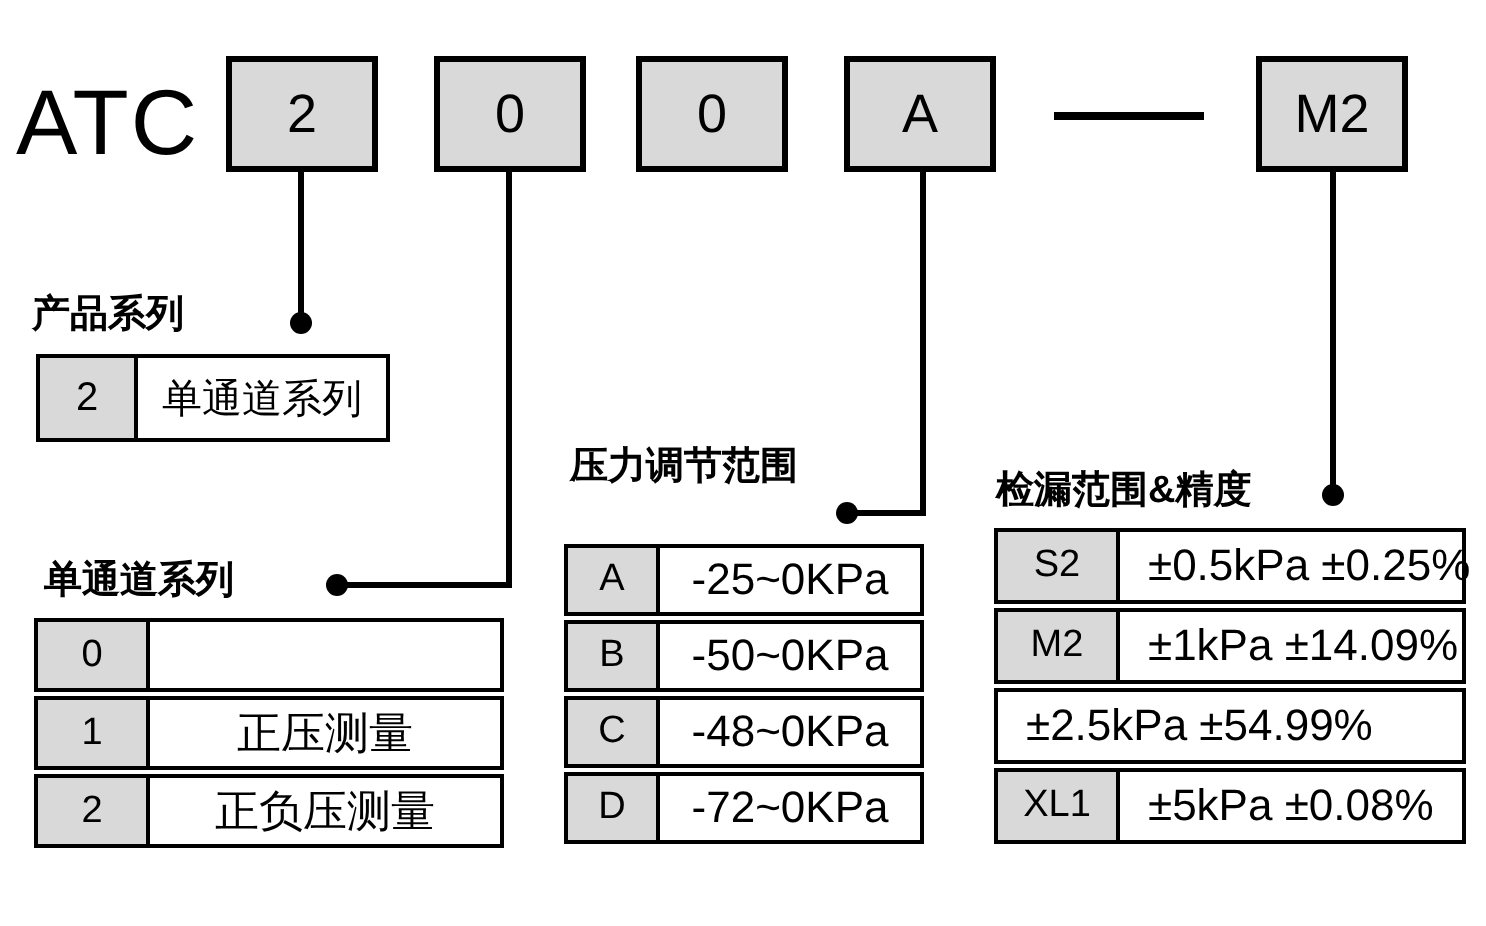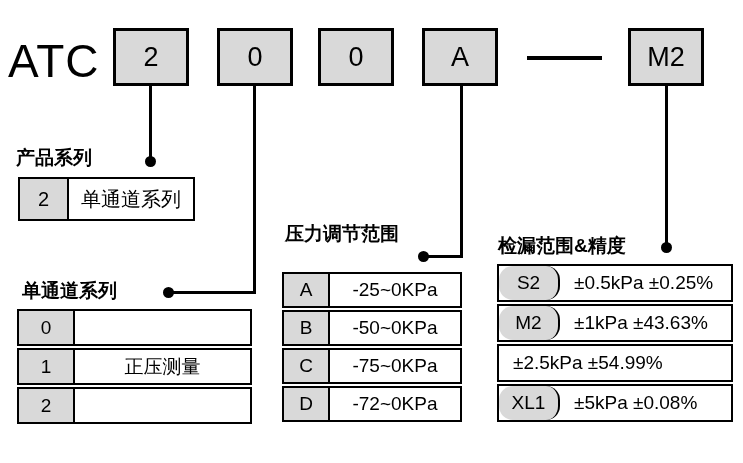--- a/index.html
+++ b/index.html
@@ -87,39 +87,39 @@
     align-items: center;
     justify-content: center;
     font-size: 19px;
     flex: 0 0 auto;
   }
   .val-cell {
     flex: 1;
     display: flex;
     align-items: center;
     justify-content: center;
-    font-size: 19px;
+    font-size: 22px;
     white-space: nowrap;
   }
   
   .t1 { left: 18px; top: 177px; width: 177px; }
   .t1 .spec-row { height: 44px; }
   .t1 .key-cell { width: 49px; }
   
   .t2 { left: 17px; top: 309px; width: 235px; }
   .t2 .spec-row { height: 37px; }
   .t2 .key-cell { width: 56px; }
   
   .t3 { left: 282px; top: 272px; width: 180px; }
   .t3 .spec-row { height: 36px; }
   .t3 .key-cell { width: 46px; }
   
   .t4 { left: 497px; top: 264px; width: 236px; }
   .t4 .spec-row { height: 38px; }
-  .t4 .key-cell { width: 61px; border-radius: 14px; }
+  .t4 .key-cell { width: 61px; }
   .t4 .val-cell { justify-content: flex-start; padding-left: 14px; text-align: right; }
 </style>
 </head>
 <body>
 
 <div class="stage">
 
   <div class="brand">ATC</div>
   <div class="code-box box-1">2</div>
   <div class="code-box box-2">0</div>
@@ -154,52 +154,53 @@
   <div class="spec-table t2">
     <div class="spec-row">
       <div class="key-cell">0</div>
     </div>
     <div class="spec-row">
       <div class="key-cell">1</div>
       <div class="val-cell">正压测量</div>
     </div>
     <div class="spec-row">
       <div class="key-cell">2</div>
+      <div class="val-cell">正负压测量</div>
     </div>
   </div>
 
   <div class="section-title" style="left:285px; top:224px;">压力调节范围</div>
   <div class="spec-table t3">
     <div class="spec-row">
       <div class="key-cell">A</div>
       <div class="val-cell">-25~0KPa</div>
     </div>
     <div class="spec-row">
       <div class="key-cell">B</div>
       <div class="val-cell">-50~0KPa</div>
     </div>
     <div class="spec-row">
       <div class="key-cell">C</div>
-      <div class="val-cell">-75~0KPa</div>
+      <div class="val-cell">-48~0KPa</div>
     </div>
     <div class="spec-row">
       <div class="key-cell">D</div>
       <div class="val-cell">-72~0KPa</div>
     </div>
   </div>
 
   <div class="section-title" style="left:498px; top:236px;text-align:right;">检漏范围&amp;精度</div>
   <div class="spec-table t4">
     <div class="spec-row">
       <div class="key-cell">S2</div>
       <div class="val-cell">±0.5kPa ±0.25%</div>
     </div>
     <div class="spec-row">
       <div class="key-cell">M2</div>
-      <div class="val-cell">±1kPa ±43.63%</div>
+      <div class="val-cell">±1kPa ±14.09%</div>
     </div>
     <div class="spec-row">
       <div class="val-cell">±2.5kPa ±54.99%</div>
     </div>
     <div class="spec-row">
       <div class="key-cell">XL1</div>
       <div class="val-cell">±5kPa ±0.08%</div>
     </div>
   </div>
 

